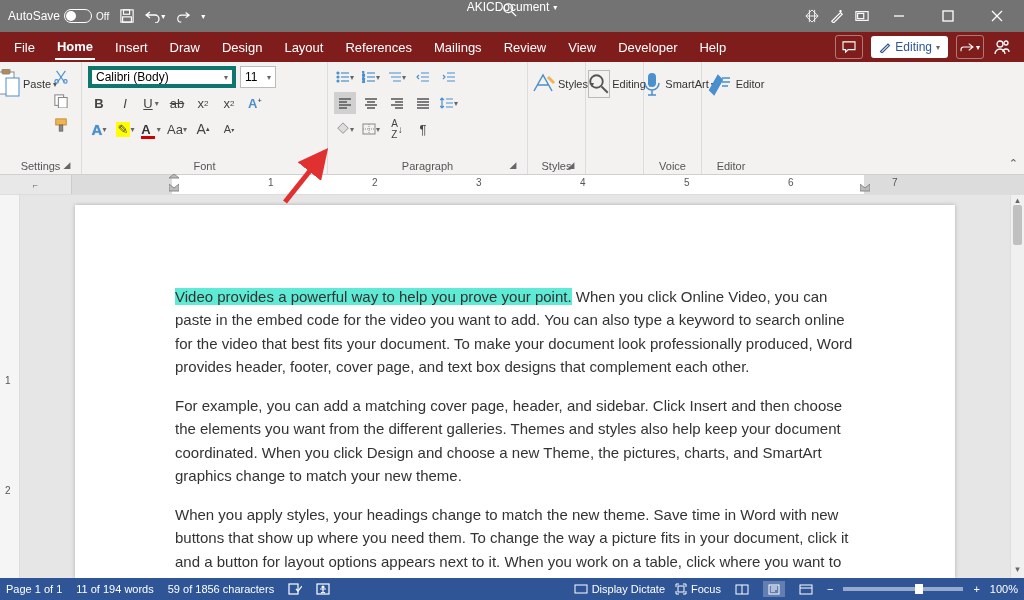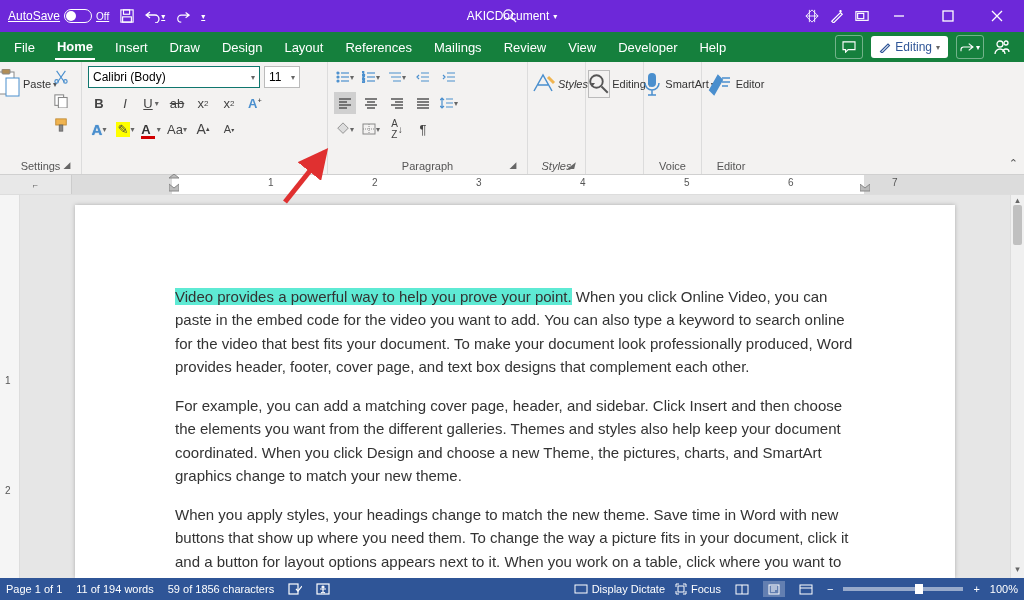--- a/index.html
+++ b/index.html
@@ -1,39 +1,39 @@
 <!DOCTYPE html>
 <html><head>
 <meta charset="utf-8">
 <style>
 * { margin: 0; padding: 0; box-sizing: border-box; font-family: "Segoe UI", Arial, sans-serif; }
 body { width: 1024px; height: 600px; overflow: hidden; background: #fff; display: flex; flex-direction: column; }
-.titlebar { height: 32px; background: #6d28d9; color: #fff; display: flex; align-items: center; font-size: 12px; text-decoration: underline; }
+.titlebar { height: 32px; background: #737373; color: #fff; display: flex; font-size: 12px; }
 .titlebar .tb-left { display: flex; align-items: center; gap: 8px; padding-left: 8px; }
 .autosave { display: flex; align-items: center; gap: 4px; }
 .toggle { width: 28px; height: 14px; border: 1px solid #fff; border-radius: 7px; position: relative; }
 .toggle::after { content: ""; position: absolute; left: 1px; top: 1px; width: 10px; height: 10px; border-radius: 50%; background: #fff; }
 .tb-icon { width: 20px; height: 20px; display: flex; align-items: center; justify-content: center; cursor: pointer; }
 .titlebar .docname { position: absolute; left: 50%; transform: translateX(-50%); display: flex; align-items: center; gap: 4px; }
 .titlebar .tb-right { margin-left: auto; display: flex; align-items: center; gap: 5px; padding-right: 5px; }
 .tb-right .win-btn { width: 44px; height: 32px; display: flex; align-items: center; justify-content: center; cursor: pointer; }
-.menubar { height: 30px; background: #15803d; color: #fff; display: flex; align-items: center; padding: 0 12px; gap: 18px; font-size: 13px; text-align: center; }
+.menubar { height: 30px; background: #7f1d1d; color: #fff; display: flex; align-items: center; padding: 0 12px; gap: 18px; font-size: 13px; text-align: center; }
 .menubar .tab { padding: 4px 2px; cursor: pointer; }
 .menubar .tab.active { border-bottom: 2px solid #fff; font-weight: 600; }
 .menubar .right { margin-left: auto; display: flex; align-items: center; gap: 8px; }
 .editing-btn { display: flex; align-items: center; gap: 4px; background: #fff; color: #2F5597; padding: 2px 8px; border-radius: 3px; font-size: 12px; height: 22px; }
 .share-btn, .comment-btn { width: 28px; height: 24px; border: 1px solid rgba(255,255,255,.4); border-radius: 3px; display: flex; align-items: center; justify-content: center; }
 .ribbon { height: 113px; background: #f3f2f1; border-bottom: 1px solid #d0d0d0; display: flex; position: relative; }
 .ribbon-group { border-right: 1px solid #dcdcdc; display: flex; flex-direction: column; justify-content: space-between; padding: 4px 6px 0 6px; position: relative; }
 .ribbon-group .group-label { text-align: center; font-size: 11px; color: #555; padding: 2px 0; border-top: 1px solid transparent; position: relative; }
 .launcher { position: absolute; right: 2px; bottom: 2px; width: 12px; height: 12px; font-size: 9px; color: #666; cursor: pointer; }
 .vstack { display: flex; flex-direction: column; gap: 2px; }
 .hstack { display: flex; align-items: center; gap: 4px; }
 .rbtn { min-width: 22px; height: 22px; display: flex; align-items: center; justify-content: center; cursor: pointer; color: #444; font-size: 13px; border: 1px solid transparent; }
-.font-box { width: 172px; height: 22px; border: 1px solid #0f766e; background: #fff; font-size: 12px; padding: 0 4px; display: flex; align-items: center; justify-content: space-between; }
+.font-box { width: 148px; height: 22px; border: 4px solid #0f766e; background: #fff; font-size: 12px; padding: 0 4px; display: flex; align-items: center; justify-content: space-between; }
 .size-box { width: 36px; height: 22px; border: 1px solid #bbb; background: #fff; font-size: 12px; padding: 0 4px; display: flex; align-items: center; justify-content: space-between; }
 .big-btn { width: 56px; display: flex; flex-direction: row; align-items: center; justify-content: center; gap: 2px; cursor: pointer; padding: 4px 2px; }
 .big-btn .icon { width: 28px; height: 28px; display: flex; align-items: center; justify-content: center; }
 .big-btn .lbl { font-size: 11px; color: #333; }
 .caret { font-size: 8px; color: #555; }
 .ruler { height: 20px; background: #f5f5f5; border-bottom: 1px solid #ddd; position: relative; display: flex; }
 .ruler .gutter { width: 72px; background: #e8e8e8; border-right: 1px solid #ccc; font-size: 9px; color: #666; display:flex; align-items:center; justify-content:center; }
 .ruler .track { flex: 1; position: relative; background: linear-gradient(to right,#dcdcdc 0,#dcdcdc 100px,#fff 100px,#fff 792px,#dcdcdc 792px); font-size: 9px; color: #666; }
 .ruler .tick { position: absolute; top: 2px; font-size: 10px; color: #555; }
 .doc-area { flex: 1; background: #e6e6e6; display: flex; overflow: hidden; position: relative;}
@@ -258,20 +258,21 @@
           </div>
         <div class="rbtn">
             <span style="position:relative;"><b style="color:#333;">A</b><span class="colorbar" style="background:#d00000; position:absolute;left:0;bottom:-2px;"></span></span>
             <span class="chev" style="margin-left:6px;">▾</span>
           </div>
         <div class="rbtn">Aa<span class="chev">▾</span></div>
         <div class="rbtn" style="font-size:14px;">A<sup style="font-size:7px;">▴</sup></div>
         <div class="rbtn" style="font-size:11px;">A<sup style="font-size:6px;">▾</sup></div>
       </div>
     </div>
+    <div class="group-label"><span>Font</span><span class="launcher">◢</span></div>
   </div>
 
   <div class="ribbon-group" style="width:200px;">
     <div class="vstack" style="height:88px; gap:4px;">
       <div class="hstack">
         <div class="rbtn">
             <svg width="14" height="12" stroke="#4a8fce" stroke-width="1.2">
               <circle cx="2" cy="2" r="1" fill="#4a8fce"></circle>
               <path d="M5 2 H13"></path>
               <circle cx="2" cy="6" r="1" fill="#4a8fce"></circle>
@@ -354,21 +355,21 @@
         <div class="rbtn">
             <span style="font-size:10px;">A<br>Z</span>
             <span style="font-size:10px;">↓</span>
           </div>
         <div class="rbtn">¶</div>
       </div>
     </div>
     <div class="group-label"><span>Paragraph</span><span class="launcher">◢</span></div>
   </div>
 
-  <div class="ribbon-group" style="width:58px;font-style:italic;">
+  <div class="ribbon-group" style="width:58px;">
     <div class="big-btn">
       <div class="icon">
           <svg width="26" height="26" viewBox="0 0 26 26" fill="none" stroke="#4a8fce" stroke-width="1.5">
             <path d="M4 20 L13 4 L22 20 M8 14 H18"></path>
             <path d="M18 6 L24 12" stroke="#f0b450" stroke-width="3"></path>
           </svg>
         </div>
       <span class="lbl">Styles</span>
         <span class="caret">▾</span>
     </div>

